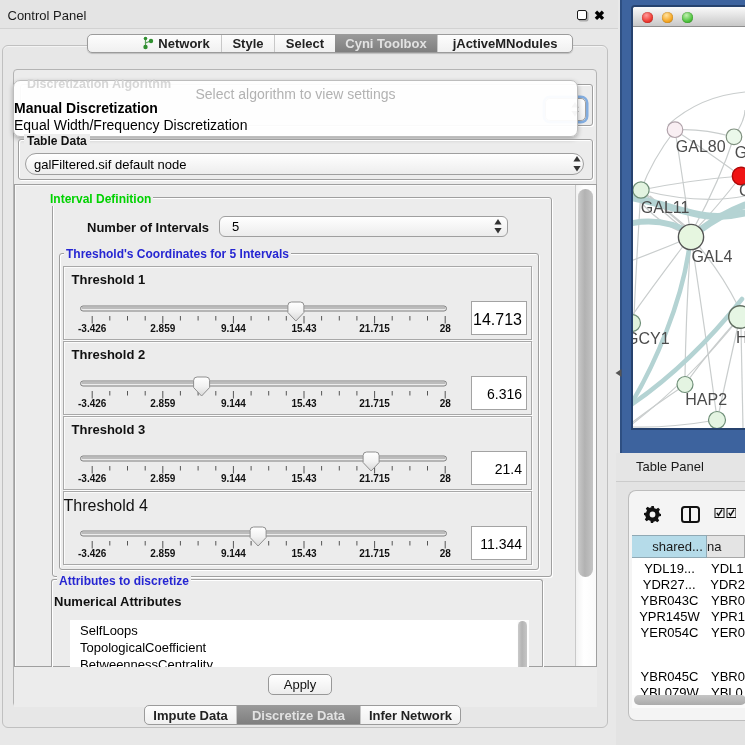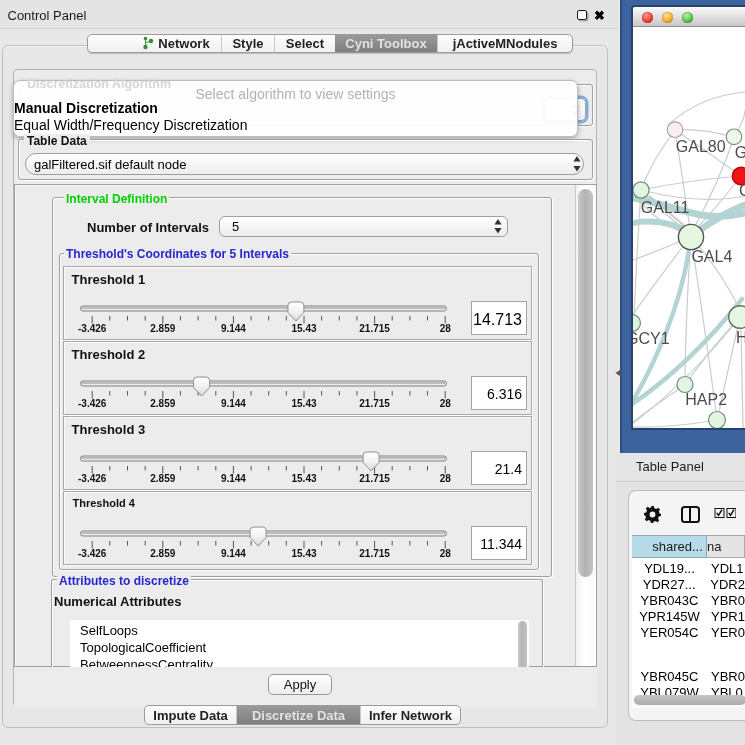--- a/index.html
+++ b/index.html
@@ -65,21 +65,21 @@
         <polygon points="4,15.5 7.6,10 0.4,10" fill="#333"></polygon>
       </svg>
   </div>
 
   <div class="abs" style="left:14px;top:184px;width:583px;height:483px;background:#ececec;border:1px solid #9f9f9f;box-shadow:inset 1px 1px 0 #f8f8f8;"></div>
 
   <div class="abs" style="left:575px;top:185px;width:21px;height:481px;background:linear-gradient(90deg,#f2f2f2,#ffffff 40%,#fafafa);border-left:1px solid #c9c9c9;"></div>
   <div class="abs" style="left:578px;top:189px;width:15px;height:388px;background:linear-gradient(90deg,#c9c9c9,#b2b2b2 45%,#c4c4c4);border-radius:8px;"></div>
 
   <div class="abs fs" style="left:52px;top:197px;width:500px;height:380px;"></div>
-  <div class="abs" style="left:64px;top:191.5px;font-size:12px;font-weight:bold;color:#00d200;background:#ececec;padding:0 2px;">Interval Definition</div>
+  <div class="abs" style="left:48px;top:191.5px;font-size:12px;font-weight:bold;color:#00d200;background:#ececec;padding:0 2px;">Interval Definition</div>
 
   <div class="abs" style="left:87px;top:220px;font-size:13px;font-weight:bold;color:#111;">Number of Intervals</div>
   <div class="abs" style="left:219px;top:216px;width:289px;height:21px;background:linear-gradient(#ffffff,#ececec);border:1px solid #9f9f9f;border-radius:6px;"></div>
   <div class="abs" style="left:232px;top:219px;font-size:13px;color:#000;">5</div>
   <div class="abs" style="left:494px;top:219px;width:8px;height:15px;">
     <svg width="8" height="15">
         <polygon points="4,0 7.6,5.5 0.4,5.5" fill="#333"></polygon>
         <polygon points="4,14.5 7.6,9 0.4,9" fill="#333"></polygon>
       </svg>
   </div>
@@ -207,21 +207,21 @@
         <text x="310.6" y="64.5" font-size="10" font-weight="bold" fill="#111" text-anchor="middle" font-family="Liberation Sans">21.715</text>
         <text x="381.2" y="64.5" font-size="10" font-weight="bold" fill="#111" text-anchor="middle" font-family="Liberation Sans">28</text>
         <g transform="translate(307.1,0)">
           <path d="M -8 38.5 Q -8 35 -4.5 35 L 4.5 35 Q 8 35 8 38.5 L 8 45.5 L 0 54 L -8 45.5 Z" fill="url(#thgrad)" stroke="#8f8f8f" stroke-width="1"></path>
         </g>
       </svg>
   <div style="position:absolute;left:407.5px;top:34px;width:56px;height:34px;background:#fff;border:1px solid #a3a3a3;"></div>
   <div style="position:absolute;left:407.5px;top:44px;width:51px;text-align:right;font-size:14px;color:#000;">21.4</div>
 </div>
 <div class="abs" style="left:62.5px;top:491px;width:469px;height:74px;background:#ececec;border:1px solid #a8a8a8;box-shadow:inset 1px 1px 0 #fbfbfb,1px 1px 0 #fbfbfb;">
-  <div style="position:absolute;left:9px;top:5px;font-size:11px;font-weight:bold;color:#111;">Threshold 4</div>
+  <div style="position:absolute;left:0;top:5px;font-size:16px;font-weight:normal;color:#111;">Threshold 4</div>
   <svg style="position:absolute;left:0;top:0;" width="469" height="74" viewBox="0 0 469 74">
         <rect x="16.5" y="39" width="366" height="5" rx="2.5" fill="#ececec" stroke="#7f7f7f" stroke-width="1"></rect>
         <rect x="17.5" y="40" width="364" height="2" fill="#bcbcbc"></rect>
         <line x1="28.2" y1="49" x2="28.2" y2="56.5" stroke="#555" stroke-width="1"></line>
         <line x1="45.8" y1="49" x2="45.8" y2="53.5" stroke="#555" stroke-width="1"></line>
         <line x1="63.5" y1="49" x2="63.5" y2="53.5" stroke="#555" stroke-width="1"></line>
         <line x1="81.2" y1="49" x2="81.2" y2="53.5" stroke="#555" stroke-width="1"></line>
         <line x1="98.8" y1="49" x2="98.8" y2="56.5" stroke="#555" stroke-width="1"></line>
         <line x1="116.4" y1="49" x2="116.4" y2="53.5" stroke="#555" stroke-width="1"></line>
         <line x1="134.1" y1="49" x2="134.1" y2="53.5" stroke="#555" stroke-width="1"></line>

